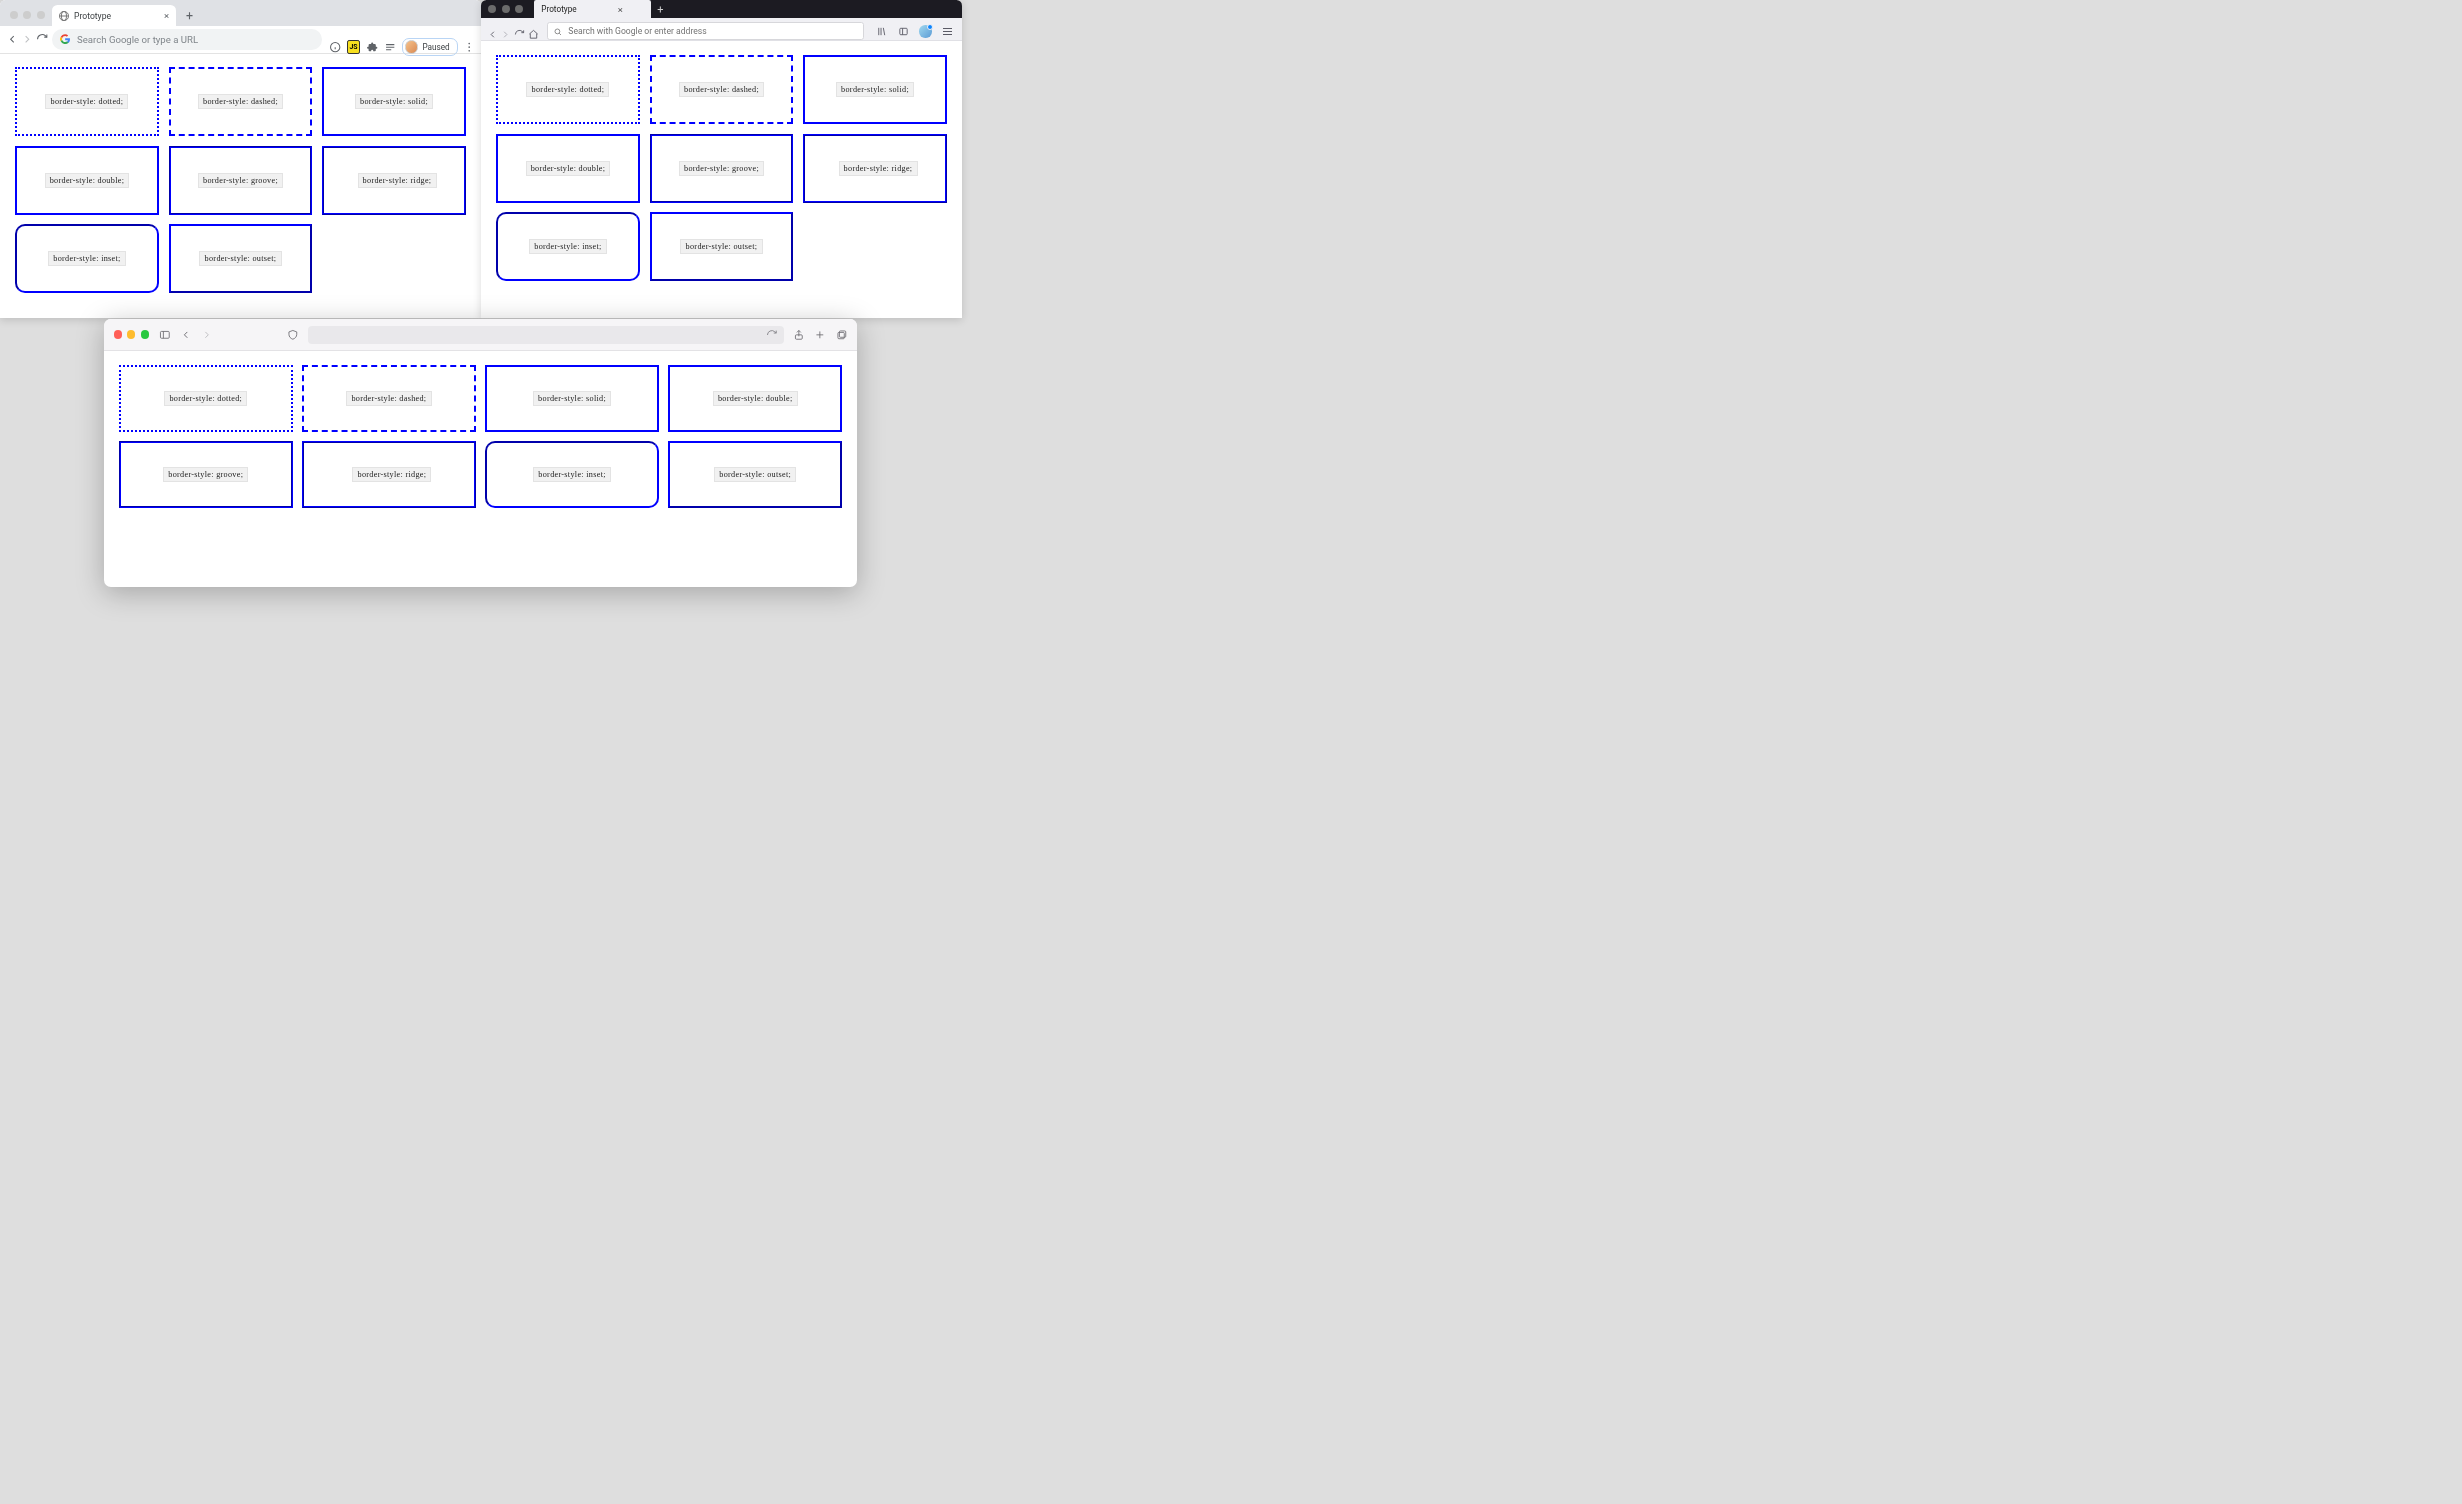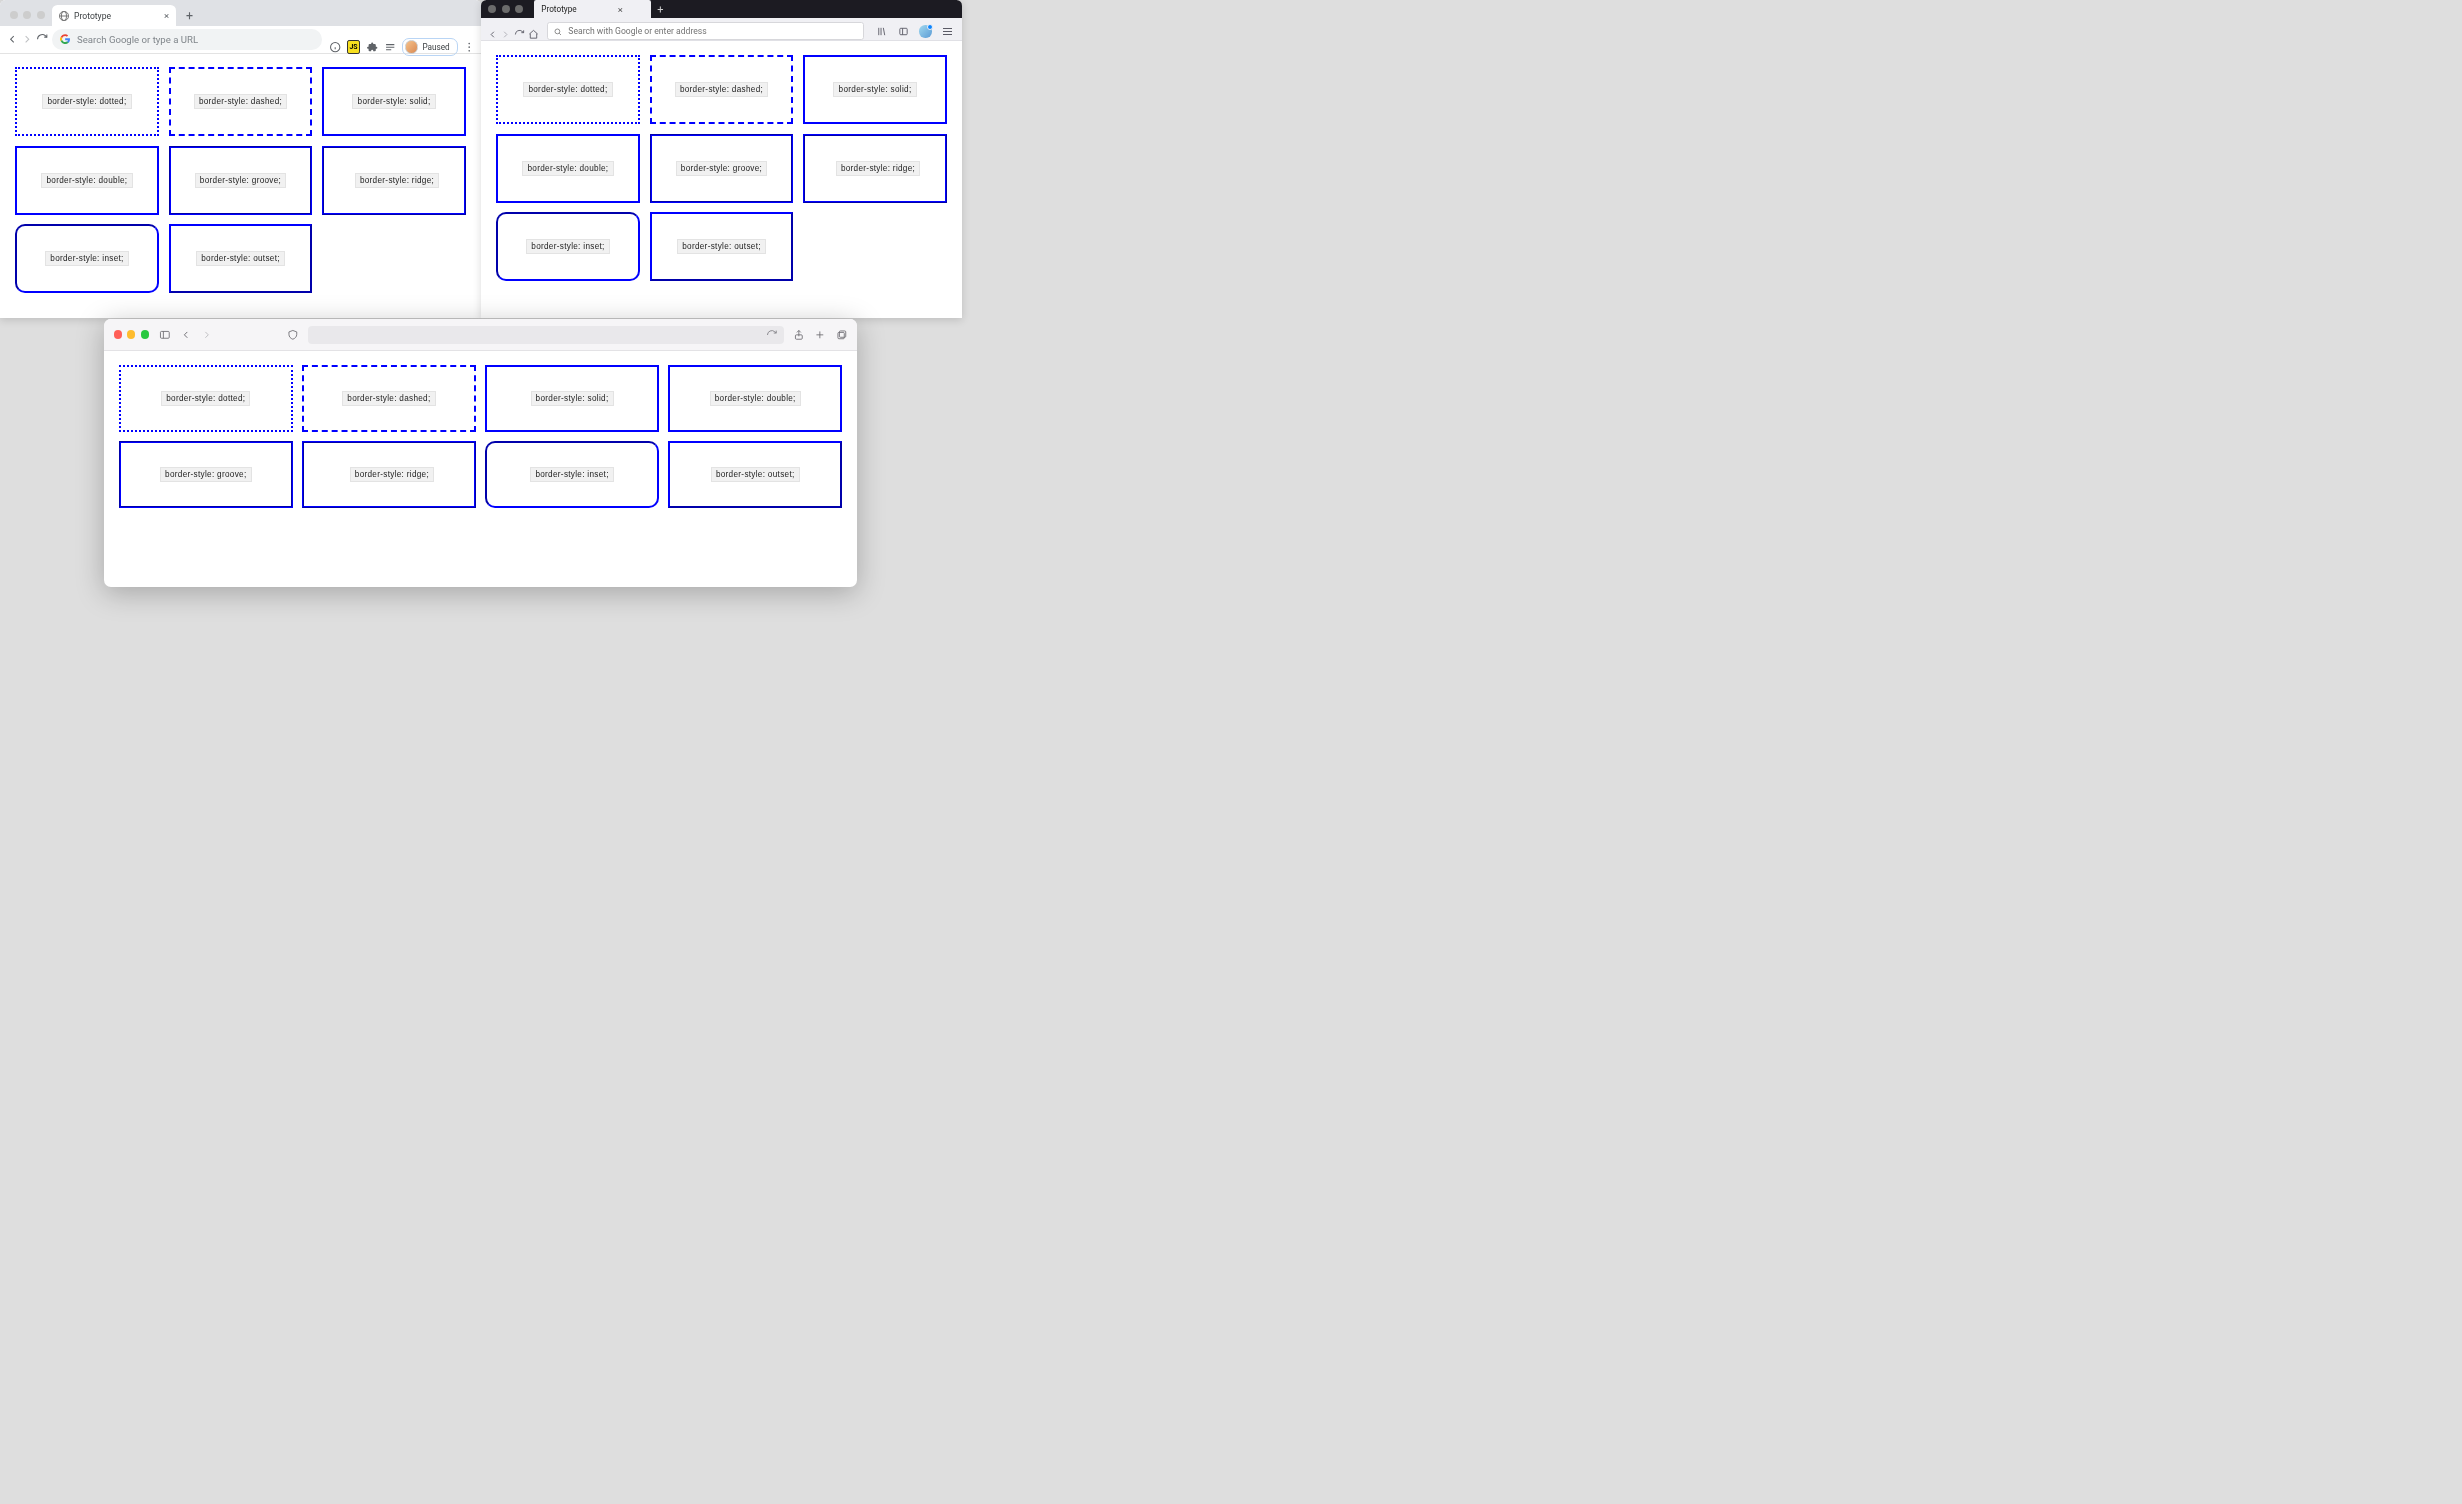--- a/index.html
+++ b/index.html
@@ -6,21 +6,21 @@
   html, body { margin:0; padding:0; font-family:-apple-system,BlinkMacSystemFont,"Segoe UI",Roboto,sans-serif; background:#dedede; height:100%; }
   .canvas { position:relative; width:962px; height:588px; background:#dedede; }
 
   
   .traffic { display:flex; gap:5.5px; align-items:center; }
   .tl { width:8.2px; height:8.2px; border-radius:50%; }
   .tl.red{background:#ff5f57;} .tl.yellow{background:#febc2e;} .tl.green{background:#28c840;}
   .tl.inactive{background:#cdcdcd;}
   .icon-btn { display:inline-flex; align-items:center; justify-content:center; color:#5f6368; }
   .icon-btn svg { width:12.4px; height:12.4px; }
-  code.bs-label { background:#f1f1f1; border:0.7px solid #e3e3e3; padding:2.1px 4.1px; font-family:Liberation Sans, sans-serif; font-size:8.2px; color:#222; letter-spacing:0.3px; }
+  code.bs-label { background:#f1f1f1; border:0.7px solid #e3e3e3; padding:2.1px 4.1px; font-family:Liberation Serif, serif; font-size:8.2px; color:#222; letter-spacing:0.3px; }
 
   
   .chrome {
     position:absolute; left:0; top:0; width:481px; height:318px;
     background:#fff; border-radius:5.5px 5.5px 0 0; box-shadow:0 1.4px 8.2px rgba(0,0,0,0.15);
     overflow:hidden; z-index:1;
   }
   .chrome-tabstrip { height:26px; background:#dfe1e5; display:flex; align-items:flex-end; padding-left:6.9px; }
   .chrome-traffic { display:flex; gap:5.5px; align-items:center; padding:0 6.9px 6.9px 2.7px; }
   .chrome-tab {

